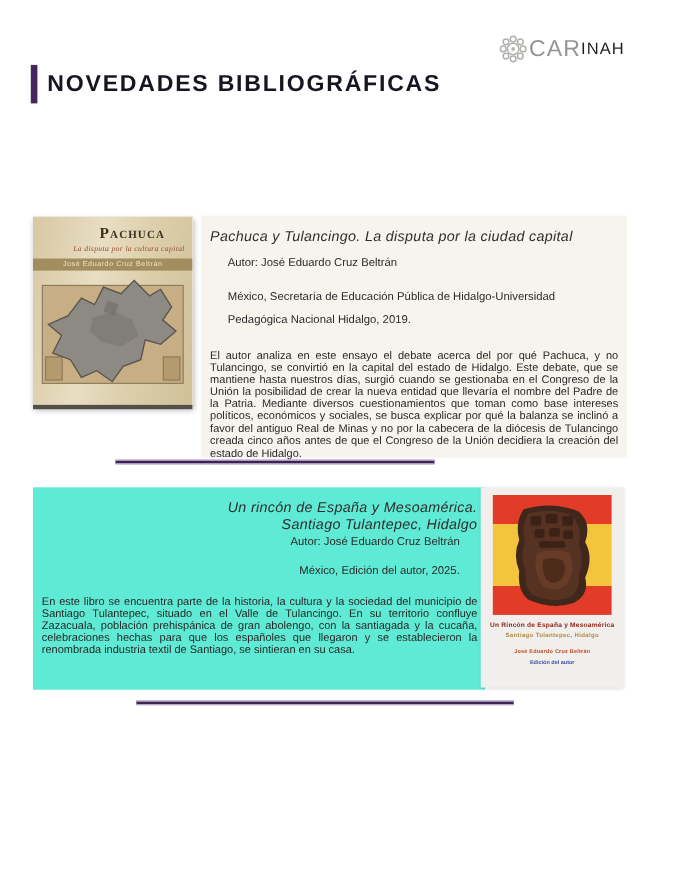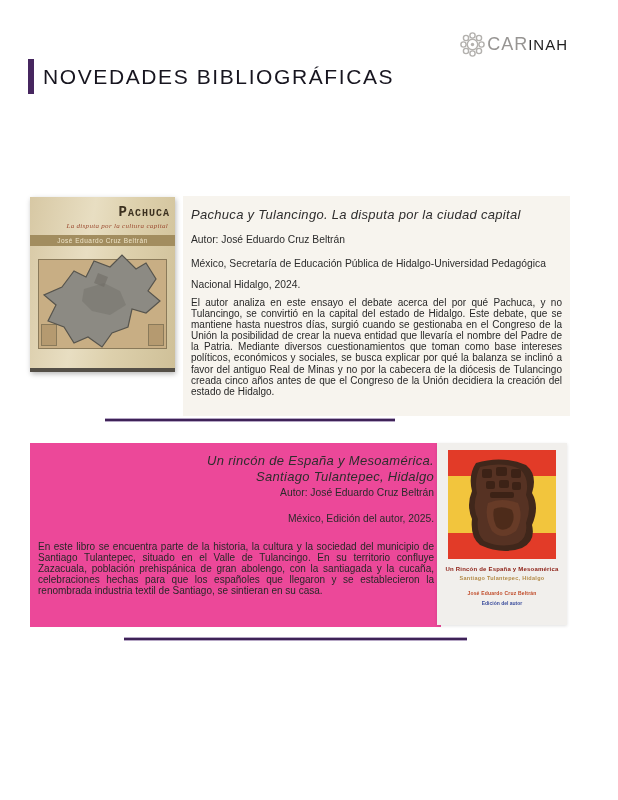--- a/index.html
+++ b/index.html
@@ -10,59 +10,59 @@
     font-family:"Liberation Sans", sans-serif;
     color:#262626;
     position:relative;
     overflow:hidden;
   }
   .page { position:relative; width:618px; height:800px; background:#ffffff; }
 
   
   .logo { position:absolute; top:31px; right:50px; display:flex; align-items:center; }
   .logo svg { display:block; margin-right:1px; }
-  .logo-light { font-size:18px; letter-spacing:1px; color:#979593; font-weight:400; }
+  .logo-light { font-size:21px; letter-spacing:1px; color:#979593; font-weight:400; }
   .logo-bold  { font-size:15px; letter-spacing:1px; color:#1f1f1f; font-weight:400; }
 
   
   .title-row { position:absolute; left:28px; top:59px; display:flex; align-items:stretch; }
   .accent-bar { width:6px; height:35px; background:#46265f; margin-right:9px; }
   h1.page-title {
-    margin:0; font-size:21px; font-weight:400; letter-spacing:1.6px;
+    margin:0; font-size:21px; font-weight:700; letter-spacing:1.6px;
     color:#17151f; line-height:35px; white-space:nowrap;
   }
 
   
   .entry1-text {
     position:absolute; left:183px; top:196px; width:387px; height:220px;
     background:#f7f4ee; padding:11px 8px 0 8px;
   }
   .book-title {
     margin:0; font-style:italic; font-weight:400; font-size:13px;
     color:#2e2d2d; letter-spacing:0.3px; line-height:16px;
   }
-  .meta { margin:0; font-size:10.3px; color:#2b2b2b; }
+  .meta { margin:16px; font-size:10.3px; color:#2b2b2b; }
   .entry1-text .author  { margin-top:11px; }
   .entry1-text .imprint { margin-top:9px; line-height:20.5px; }
   .desc {
     margin:0; font-size:10px; line-height:11.1px; text-align:justify; color:#282828;
   }
   .entry1-text .desc { margin-top:2px; }
 
   
   .cover1 {
     position:absolute; left:30px; top:197px; width:145px; height:175px;
     background:linear-gradient(100deg,#d7c8a4 0%, #e8dec2 38%, #ddd0ac 62%, #cfc098 100%);
     border-bottom:4px solid #544f47;
     box-shadow:1px 2px 5px rgba(0,0,0,0.28);
     overflow:hidden; padding-top:8px;
   }
   .c1-title {
-    font-family:Liberation Mono, monospace; font-variant:small-caps;
-    color:#3c3120; text-align:right; padding-right:5px;
+    font-family:Liberation Serif, serif; font-variant:small-caps;
+    color:#3c3120; text-align:right; padding-right:25px;
     font-size:14px; line-height:15px; letter-spacing:1px; font-weight:700;
   }
   .c1-sub {
     font-family:"Liberation Serif", serif; font-style:italic;
     color:#9c4c31; text-align:right; padding-right:7px;
     font-size:7px; margin-top:2px; letter-spacing:0.3px;
   }
   .c1-band {
     margin-top:5px; height:11px; background:#a28d5f; color:#efe5c8;
     font-size:6.5px; line-height:11px; text-align:center; letter-spacing:0.5px;
@@ -80,21 +80,21 @@
   .divider {
     position:absolute; height:4px; background:#3e2257;
     border-top:1px solid #b6a7c5; border-bottom:1px solid #b6a7c5;
   }
   .divider-1 { left:105px; top:418px; width:290px; }
   .divider-2 { left:124px; top:637px; width:343px; }
 
   
   .entry2-text {
     position:absolute; left:30px; top:443px; width:411px; height:184px;
-    background:#ec4899; padding:10px 7px 0 8px;
+    background:#5eead4; padding:10px 7px 0 8px;
   }
   .entry2-text .book-title { text-align:right; }
   .entry2-text .author  { text-align:right; margin-top:2px; }
   .entry2-text .imprint { text-align:right; margin-top:15px; }
   .entry2-text .desc { margin-top:17px; }
 
   
   .cover2 {
     position:absolute; left:437px; top:443px; width:130px; height:182px;
     background:#f1efec; box-shadow:0 1px 3px rgba(0,0,0,0.12);
@@ -152,21 +152,21 @@
     <svg class="c1-map-svg" viewBox="0 0 138 118">
       <path d="M28,48 L40,32 L52,38 L60,22 L76,28 L88,16 L102,30 L112,24 L122,40 L114,52 L126,62 L112,74 L98,70 L94,88 L78,94 L68,108 L54,98 L40,104 L30,88 L14,82 L22,66 L10,56 Z" fill="#8c8a83" stroke="#56544d" stroke-width="1.2"></path>
       <path d="M50,50 L70,44 L86,52 L92,66 L76,76 L58,72 L48,62 Z" fill="#7b7972" opacity="0.7"></path>
       <path d="M64,34 L74,38 L70,48 L60,44 Z" fill="#6f6d66" opacity="0.6"></path>
     </svg>
   </div>
 
   <div class="entry1-text">
     <h2 class="book-title">Pachuca y Tulancingo. La disputa por la ciudad capital</h2>
     <p class="meta author">Autor: José Eduardo Cruz Beltrán</p>
-    <p class="meta imprint">México, Secretaría de Educación Pública de Hidalgo-Universidad Pedagógica Nacional Hidalgo, 2024.</p>
+    <p class="meta imprint">México, Secretaría de Educación Pública de Hidalgo-Universidad Pedagógica Nacional Hidalgo, 2019.</p>
     <p class="desc">El autor analiza en este ensayo el debate acerca del por qué Pachuca, y no Tulancingo, se convirtió en la capital del estado de Hidalgo. Este debate, que se mantiene hasta nuestros días, surgió cuando se gestionaba en el Congreso de la Unión la posibilidad de crear la nueva entidad que llevaría el nombre del Padre de la Patria. Mediante diversos cuestionamientos que toman como base intereses políticos, económicos y sociales, se busca explicar por qué la balanza se inclinó a favor del antiguo Real de Minas y no por la cabecera de la diócesis de Tulancingo creada cinco años antes de que el Congreso de la Unión decidiera la creación del estado de Hidalgo.</p>
   </div>
 
   <div class="divider divider-1"></div>
 
   <div class="entry2-text">
     <h2 class="book-title"><span>Un rincón de España y Mesoamérica.</span><br><span>Santiago Tulantepec, Hidalgo</span></h2>
     <p class="meta author">Autor: José Eduardo Cruz Beltrán</p>
     <p class="meta imprint">México, Edición del autor, 2025.</p>
     <p class="desc">En este libro se encuentra parte de la historia, la cultura y la sociedad del municipio de Santiago Tulantepec, situado en el Valle de Tulancingo. En su territorio confluye Zazacuala, población prehispánica de gran abolengo, con la santiagada y la cucaña, celebraciones hechas para que los españoles que llegaron y se establecieron la renombrada industria textil de Santiago, se sintieran en su casa.</p>

